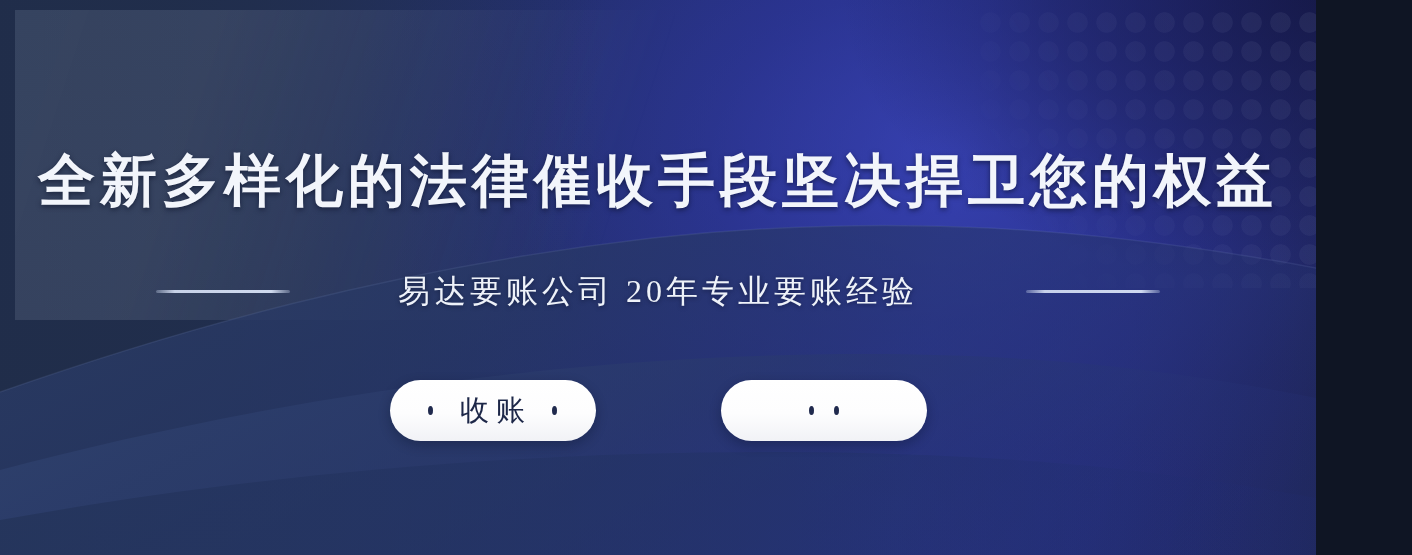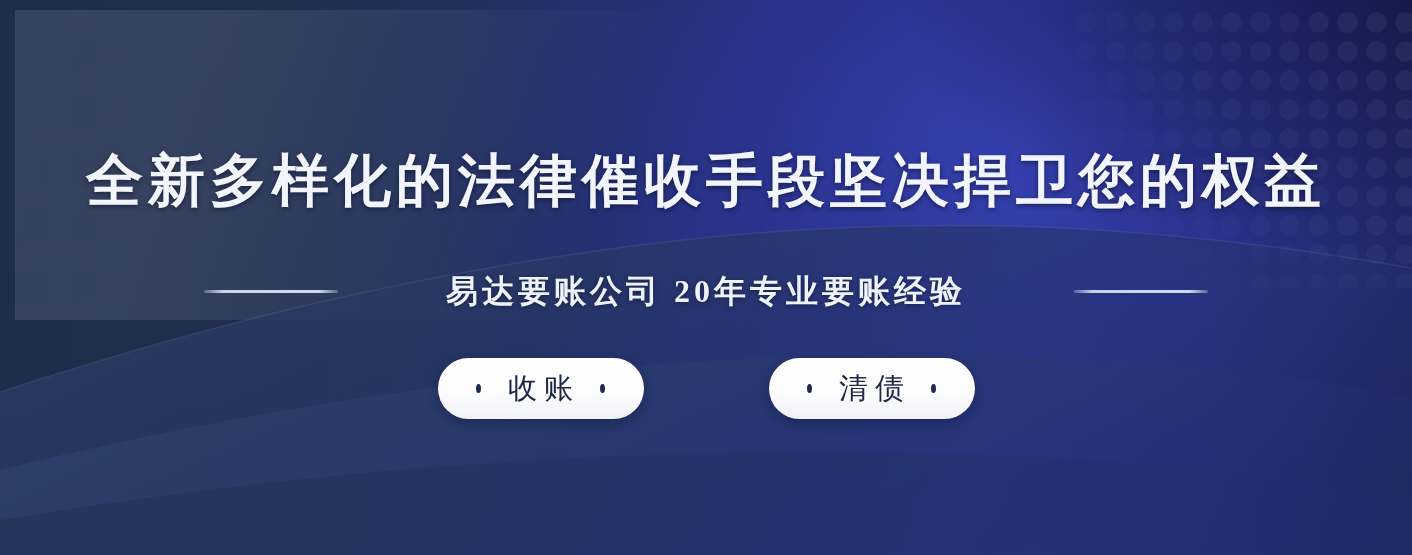--- a/index.html
+++ b/index.html
@@ -7,24 +7,25 @@
     margin: 0;
     padding: 0;
     background: #0f1524;
   }
   body {
     font-family: "Liberation Serif", "DejaVu Serif", serif;
   }
 
   #banner {
     position: relative;
-    width: 1412px;
+    width: 1276px;
     height: 555px;
     overflow: hidden;
     background: #a21caf;
+    padding-left: 40px;
   }
 
   
   .bg-layer {
     position: absolute;
     inset: 0;
     pointer-events: none;
   }
 
   
@@ -138,21 +139,20 @@
 
   #subtitle-row {
     position: absolute;
     top: 268px;
     left: 0;
     right: 0;
     display: flex;
     align-items: center;
     justify-content: center;
     gap: 108px;
-    font-weight: bold;
   }
   .rule {
     width: 134px;
     height: 3px;
     background: linear-gradient(90deg,
         rgba(196, 208, 232, 0.30) 0%,
         rgba(212, 222, 243, 0.92) 14%,
         rgba(216, 226, 246, 0.95) 86%,
         rgba(196, 208, 232, 0.30) 100%);
     border-radius: 2px;
@@ -162,21 +162,21 @@
     font-size: 32px;
     line-height: 46px;
     letter-spacing: 4px;
     color: #eef2f9;
     white-space: nowrap;
     text-shadow: 0 1px 4px rgba(8, 12, 34, 0.5);
   }
 
   #pill-row {
     position: absolute;
-    top: 358px;
+    top: 380px;
     left: 0;
     right: 0;
     display: flex;
     align-items: center;
     justify-content: center;
     gap: 125px;
   }
   .pill {
     width: 206px;
     height: 61px;
@@ -263,20 +263,19 @@
       <div class="pill">
         <span class="pill-dot"></span>
         <span class="pill-label">收账</span>
         <span class="pill-dot"></span>
       </div>
 
 
 
       <div class="pill">
         <span class="pill-dot"></span>
-        <span class="pill-label">清债</span>
         <span class="pill-dot"></span>
       </div>
 
     </div>
 
   </div>
 </div>
 
 </body></html>

